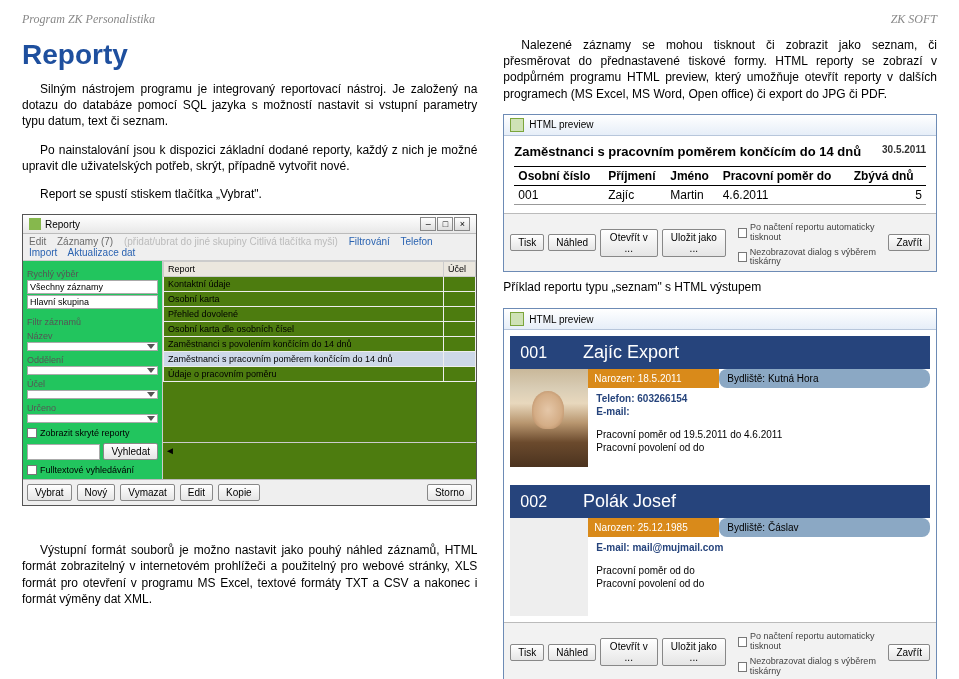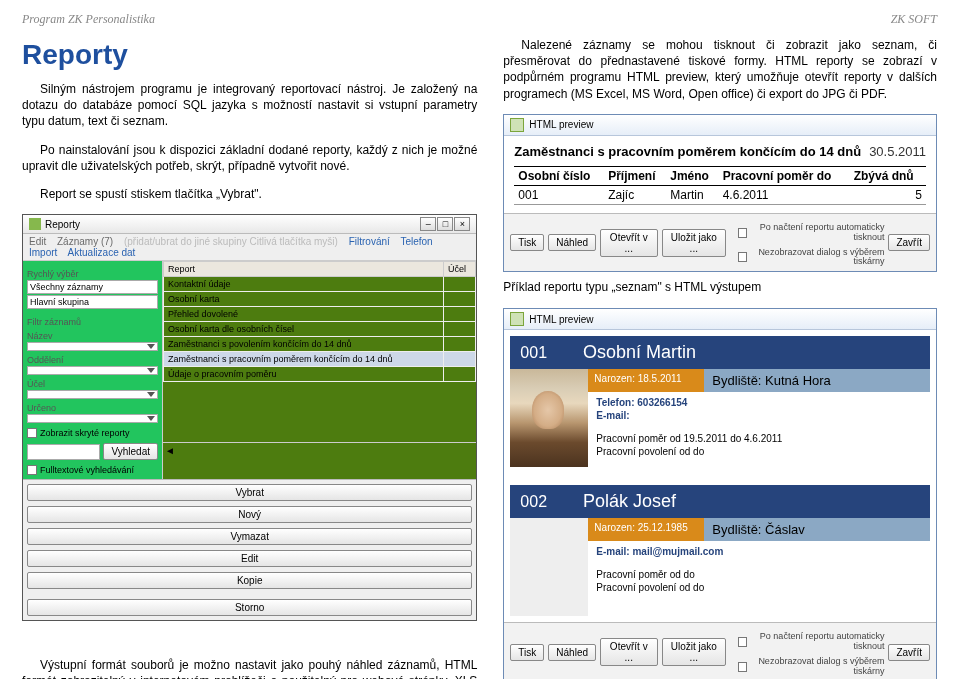--- a/index.html
+++ b/index.html
@@ -20,58 +20,58 @@
 .win-title .winbtns { margin-left: auto; display: flex; gap: 1px; }
 .winbtn { width: 16px; height: 14px; border: 1px solid #888; background: linear-gradient(#fff,#ddd); font-size: 9px; text-align: center; line-height: 12px; }
 .menu-bar { padding: 2px 6px; color: #6a6a6a; border-bottom: 1px solid #ccc; font-size: 10px; }
 .menu-bar span { margin-right: 8px; }
 .menu-bar .blue { color: #2a63b1; }
 .win-body { display: flex; }
 .leftpanel { width: 140px; border-right: 1px solid #ccc; padding: 4px; background: #22c55e; }
 .leftpanel .lbl { font-size: 9px; color: #555; margin-top: 4px; }
 .sel { border: 1px solid #aaa; background: #fff; padding: 1px 2px; font-size: 9px; margin-top: 1px; display: flex; justify-content: space-between; align-items: flex-start; }
 .tri { width: 0; height: 0; border-left: 4px solid transparent; border-right: 4px solid transparent; border-top: 5px solid #555; }
-.chk { font-size: 9px; margin-top: 5px; display: flex; align-items: center; text-align: right; }
+.chk { font-size: 9px; margin-top: 5px; display: flex; align-items: center; }
 .chk .box { width: 10px; height: 10px; border: 1px solid #777; margin-right: 3px; background: #fff; }
 .btn { border: 1px solid #888; background: linear-gradient(#fff,#e5e5e5); padding: 2px 7px; font-size: 10px; border-radius: 2px; text-align: center; }
 .rightpanel { flex: 1; background: #4d7c0f; }
 .rightpanel table { width: 100%; border-collapse: collapse; font-size: 9px; }
 .rightpanel th { background: #ebe7de; border: 1px solid #ccc; padding: 2px 4px; text-align: left; font-weight: normal; }
 .rightpanel td { border: 1px solid #eee; padding: 2px 4px; }
 .rightpanel tr.selrow td { background: #cdd8e8; }
-.footer-btns { border-top: 1px solid #bbb; padding: 4px; display: flex; gap: 5px; background: #efefef; flex-direction: column; }
+.footer-btns { border-top: 1px solid #bbb; padding: 4px; display: flex; gap: 5px; background: #efefef; }
 .footer-btns .spacer { flex: 1; }
 
 
 .prev-win { border: 1px solid #6d8bb5; background: #fff; margin-bottom: 4px; font-size: 10px; }
 .prev-title { background: linear-gradient(#fff,#e6eef8); padding: 3px 6px; display: flex; align-items: center; border-bottom: 1px solid #b7c6db; }
 .prev-title .picon { width: 14px; height: 14px; background: #cfe2b6; border: 1px solid #7ba53b; margin-right: 5px; }
 .prev-body { padding: 8px 10px; }
 .prev-heading { font-size: 13px; font-weight: bold; margin-bottom: 4px; }
-.prev-date { font-size: 13px; text-align: right; color: #333; }
+.prev-date { font-size: 10px; text-align: right; color: #333; font-weight: bold; }
 .prev-table { width: 100%; border-collapse: collapse; font-size: 12px; margin-top: 3px; }
 .prev-table th { border-bottom: 1px solid #000; border-top: 1px solid #000; padding: 2px 4px; text-align: left; font-weight: bold; }
 .prev-table td { padding: 2px 4px; border-bottom: 1px solid #999; }
 .prev-footer { border-top: 1px solid #bbb; padding: 4px 6px; display: flex; gap: 4px; align-items: center; background: #f2f2f2; }
 .prev-footer .smalltext { font-size: 8px; line-height: 1.1; margin-left: 8px; color: #444; }
 .prev-footer .right { margin-left: auto; }
 .caption { font-size: 12px; margin: 8px 0 14px 0; }
 
 
 .card { background: #fff; }
 .card-head { background: #26447c; color: #fff; padding: 6px 10px; display: flex; align-items: baseline; }
 .card-head .num { font-size: 16px; margin-right: 36px; }
 .card-head .name { font-size: 18px; }
 .card-row { display: flex; }
 .card-photo { width: 78px; height: 98px; background: linear-gradient(#c9b89a 0%, #d9cdb5 20%, #e8d8bd 35%, #b8966f 55%, #6b4a2d 75%, #4b331f 100%); margin: 0; position: relative; }
 .card-photo::after { content: ""; position: absolute; top: 22px; left: 22px; width: 32px; height: 38px; background: radial-gradient(ellipse at center, #e5c7a8 0%, #d4ad86 60%, #a97b54 100%); border-radius: 48% 48% 42% 42%; }
 .card-info { flex: 1; }
 .card-sub { display: flex; }
-.card-sub .born { background: #d98a1a; color: #fff; font-size: 10px; padding: 4px 6px; width: 116px; }
-.card-sub .addr { background: #8ba8c4; font-size: 13px; padding: 4px 8px; flex: 1; }
+.card-sub .born { background: #d98a1a; color: #fff; font-size: 10px; padding: 4px 6px; width: 131px; }
+.card-sub .addr { background: #8ba8c4; font-size: 10px; padding: 4px 8px; flex: 1; border-radius: 8px; }
 .card-lines { padding: 5px 8px; font-size: 10px; }
 .card-lines .bl { color: #26447c; font-weight: bold; }
 .card-lines div { margin-bottom: 2px; }
 </style>
 </head>
 <body>
 
 <div class="page">
   <div class="header-bar">
     <span>Program ZK Personalistika</span>
@@ -264,21 +264,21 @@
       <div class="prev-win">
         <div class="prev-title">
           <div class="picon"></div>
           <span>HTML preview</span>
         </div>
         <div class="prev-body" style="padding:6px">
 
           <div class="card">
             <div class="card-head">
               <span class="num">001</span>
-              <span class="name">Osobní Martin</span>
+              <span class="name">Zajíc Export</span>
             </div>
             <div class="card-row">
               <div class="card-photo"></div>
               <div class="card-info">
                 <div class="card-sub">
                   <div class="born">Narozen: 18.5.2011</div>
                   <div class="addr">Bydliště: Kutná Hora</div>
                 </div>
                 <div class="card-lines">
                   <div><span class="bl">Telefon: 603266154</span></div>

